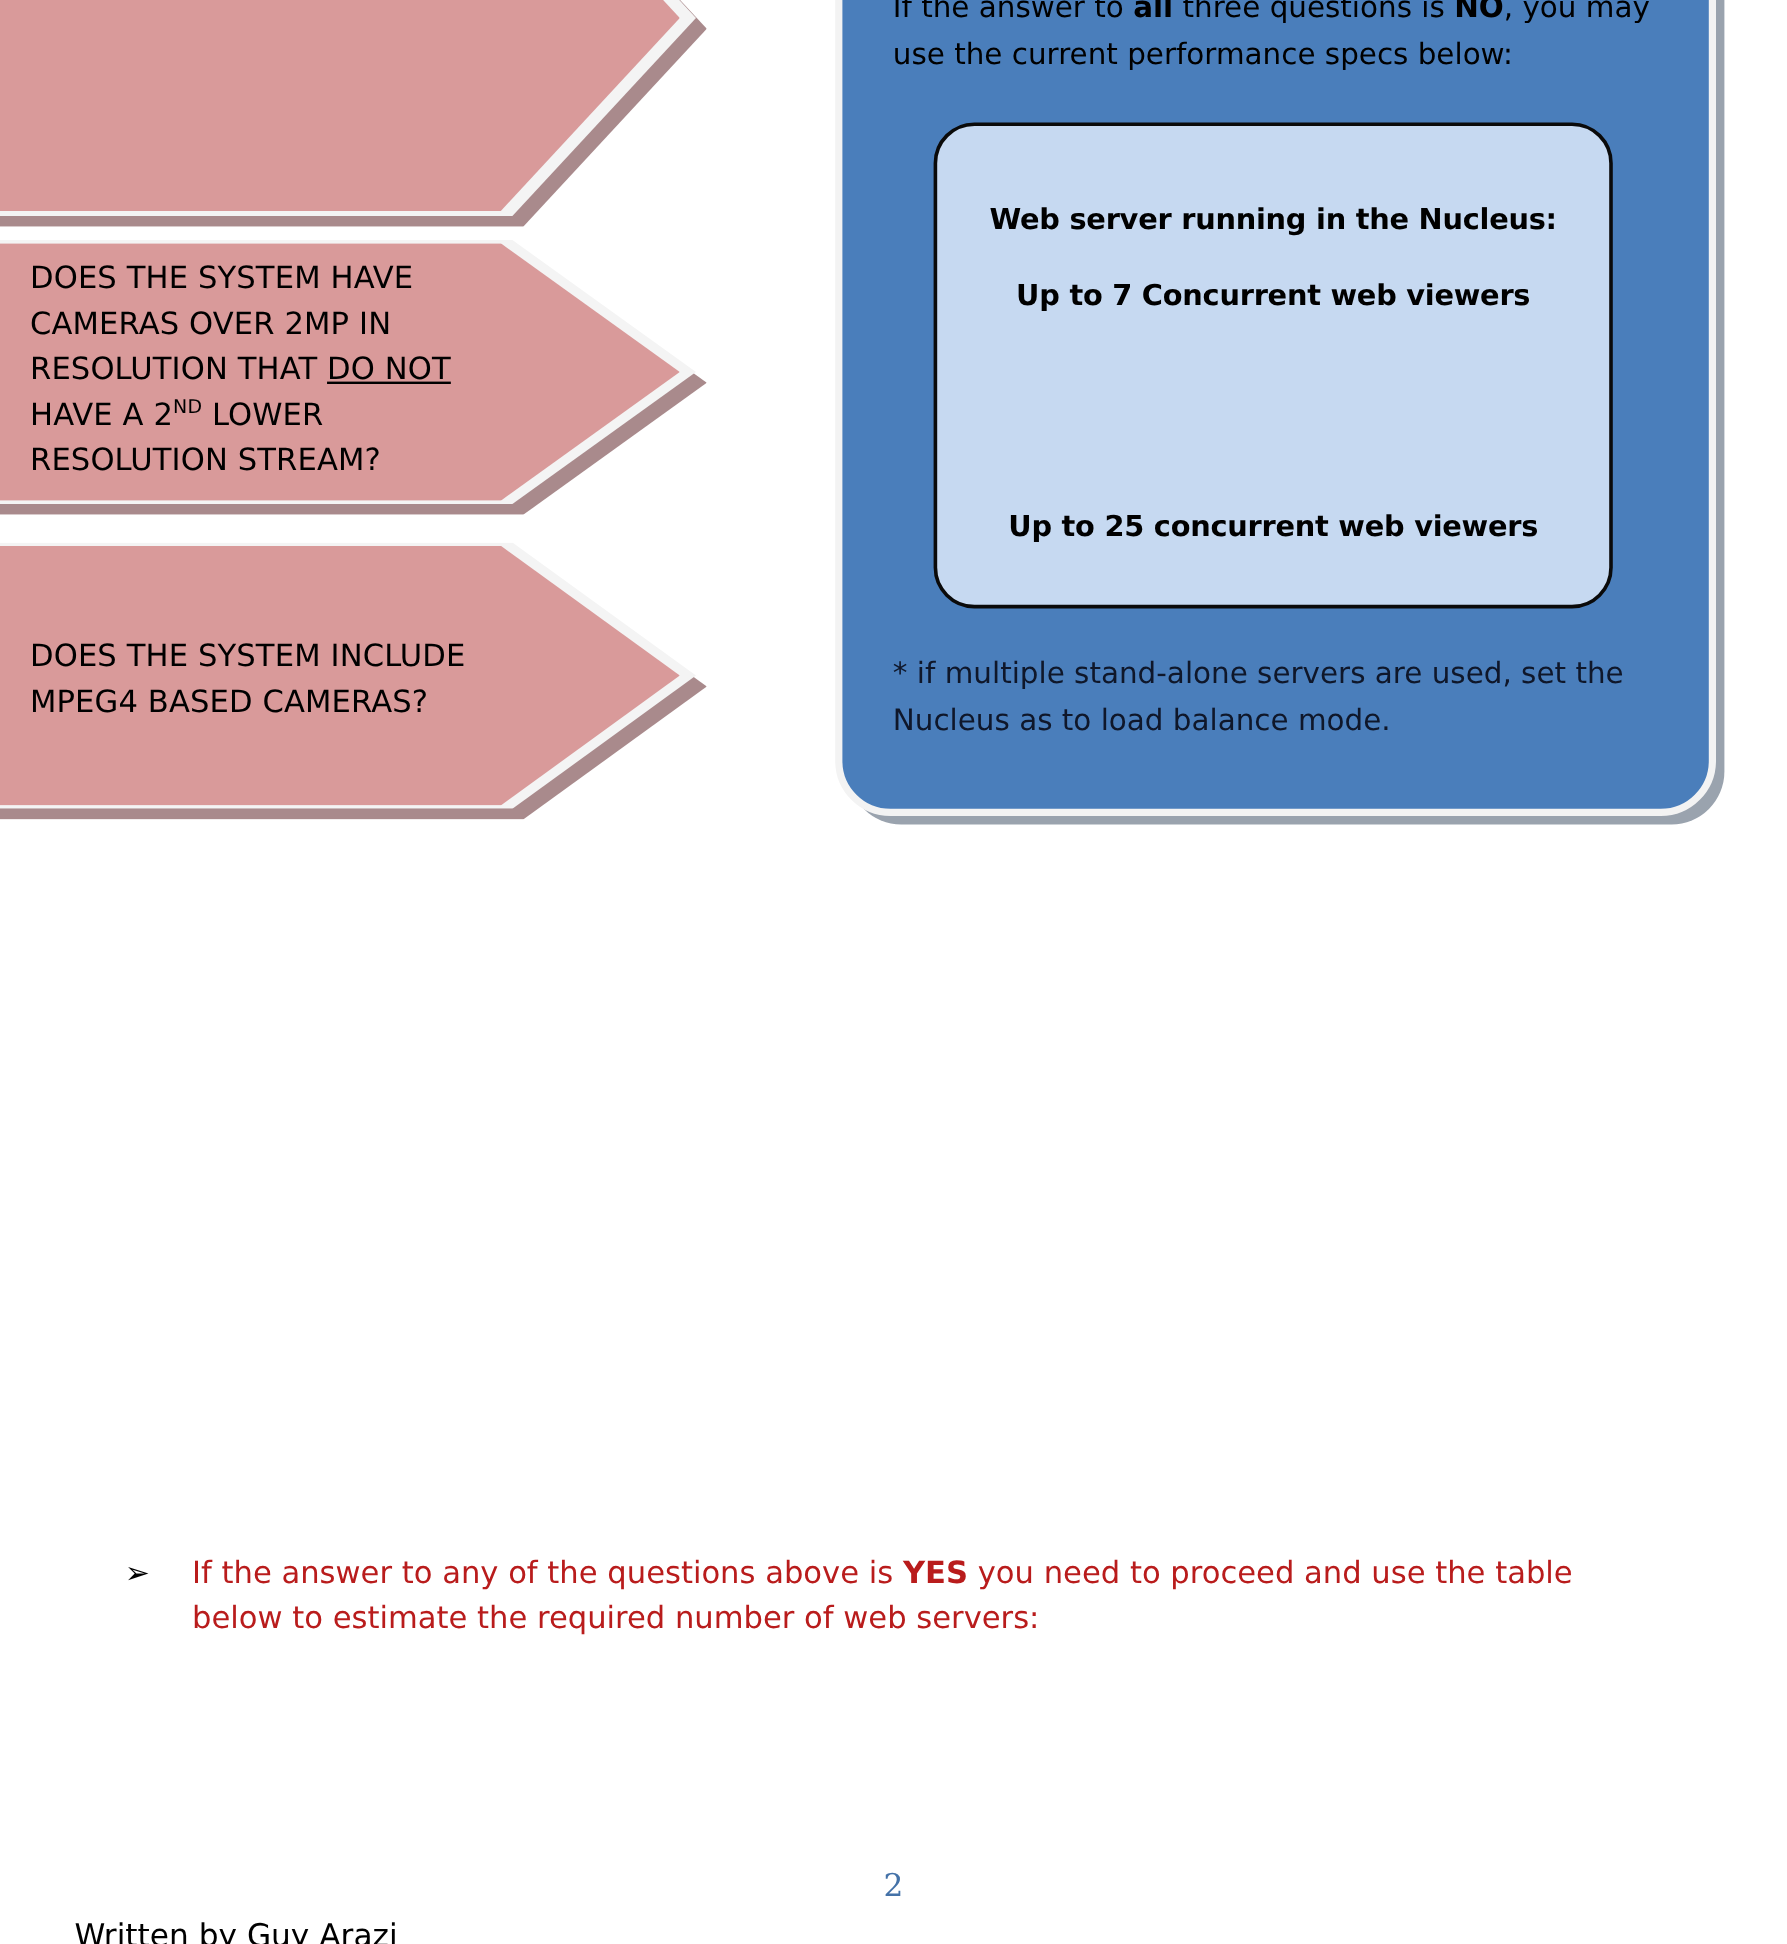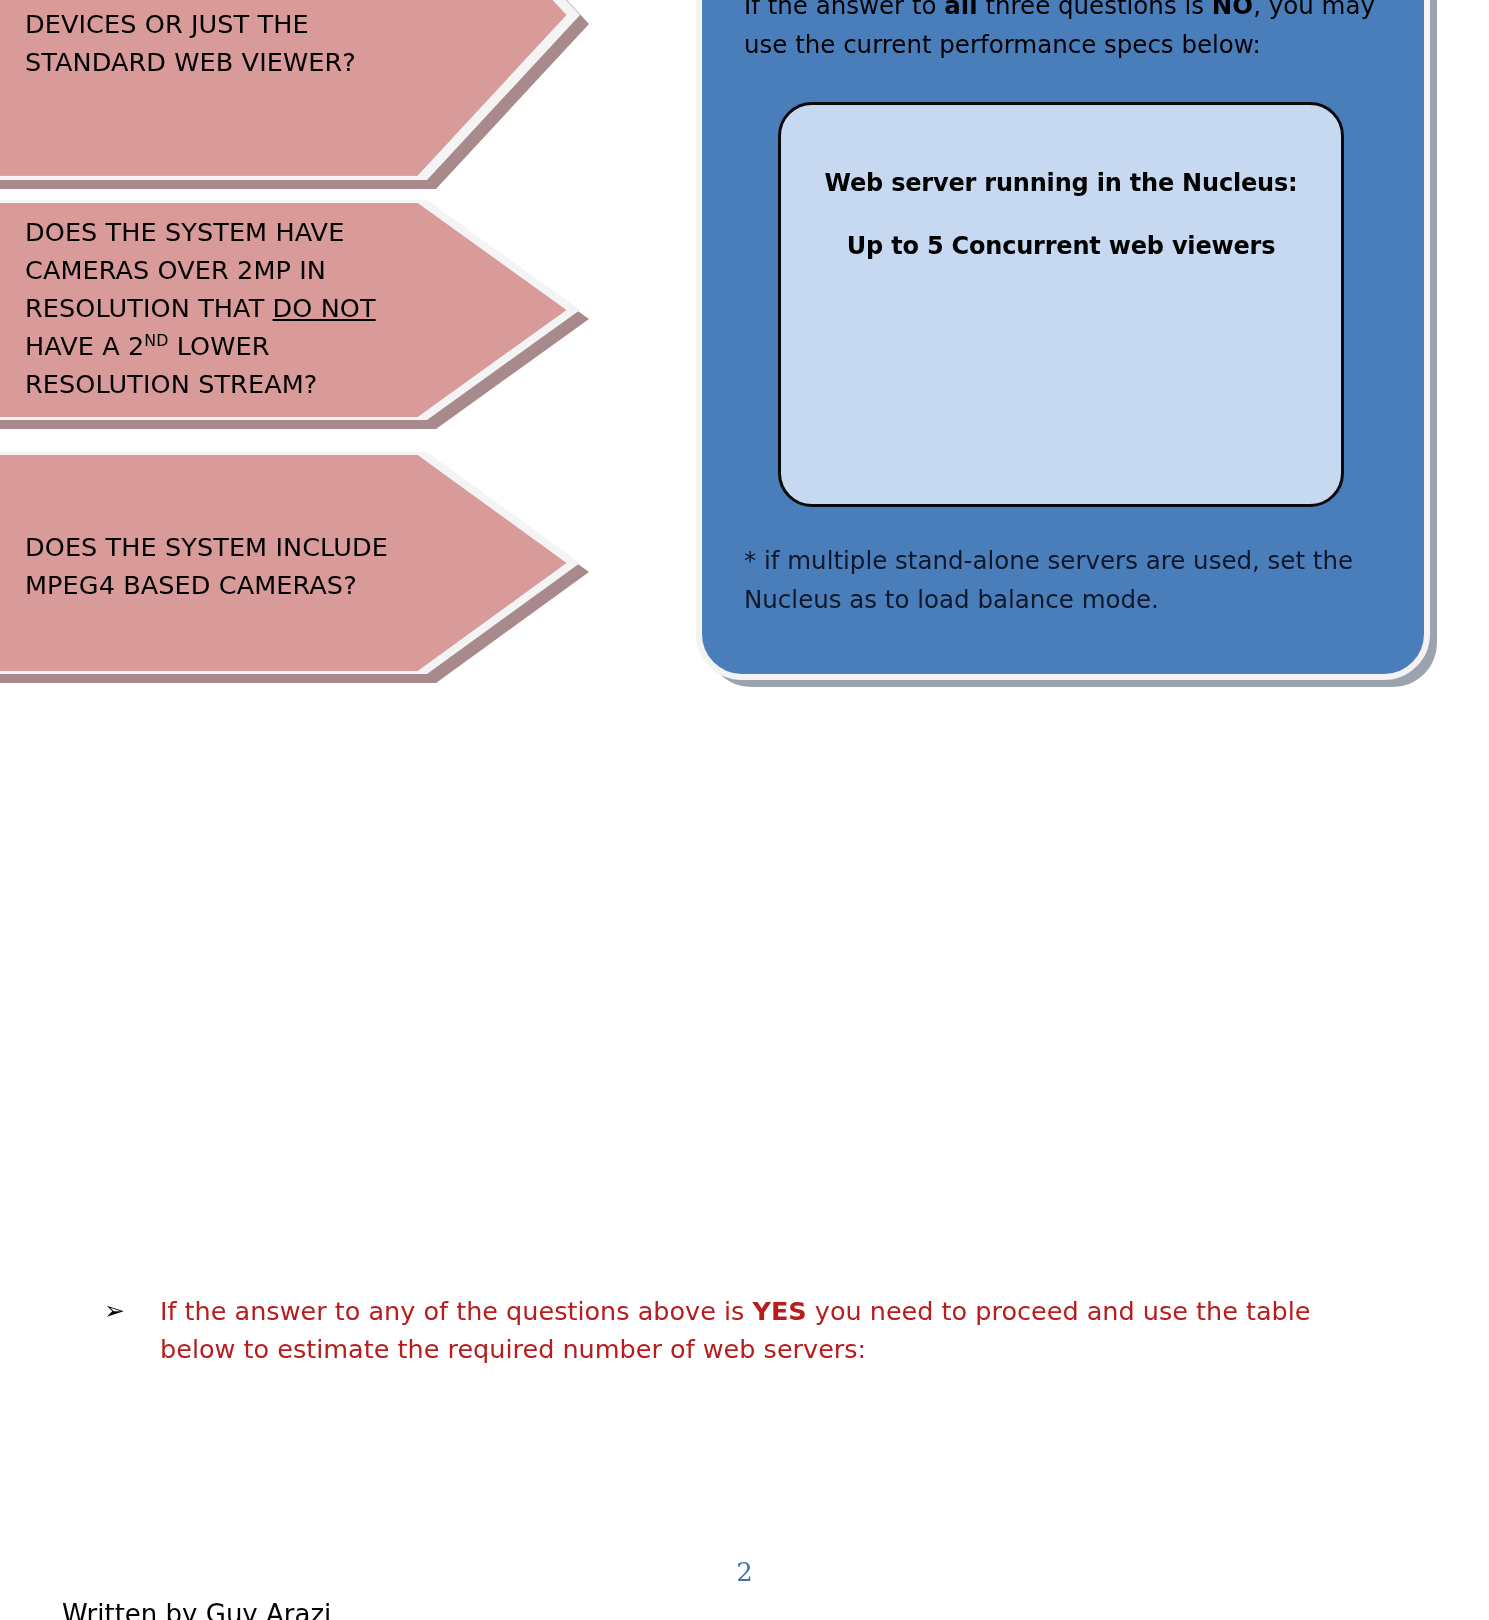--- a/index.html
+++ b/index.html
@@ -189,21 +189,20 @@
 </style>
 </head>
 <body>
 
 <div class="page">
 
   <div class="arrow-wrap" id="arrow-1">
     <div class="arrow-shadow"></div>
     <div class="arrow-outline"></div>
     <div class="arrow-fill"></div>
-    <div class="arrow-text" id="arrow-1-text"><span>DEVICES OR JUST THE STANDARD WEB VIEWER?</span></div>
   </div>
 
   <div class="arrow-wrap" id="arrow-2">
     <div class="arrow-shadow"></div>
     <div class="arrow-outline"></div>
     <div class="arrow-fill"></div>
     <div class="arrow-text" id="arrow-2-text"><span>DOES THE SYSTEM HAVE CAMERAS OVER 2MP IN RESOLUTION THAT </span><b>DO NOT</b><span> HAVE A 2</span><sup>ND</sup><span> LOWER RESOLUTION STREAM?</span></div>
   </div>
 
   <div class="arrow-wrap" id="arrow-3">
@@ -212,21 +211,22 @@
     <div class="arrow-fill"></div>
     <div class="arrow-text" id="arrow-3-text"><span>DOES THE SYSTEM INCLUDE MPEG4 BASED CAMERAS?</span></div>
   </div>
 
   <div id="blue-callout">
 
     <div class="callout-intro" id="callout-intro"><span>If the answer to </span><strong style="font-weight: bold;">all</strong><span> three questions is </span><strong style="font-weight: bold;">NO</strong><span>, you may use the current performance specs below:</span></div>
 
     <div id="spec-box">
       <div class="spec-line" id="spec-line-1">Web server running in the Nucleus:</div>
-      <div class="spec-line" id="spec-line-2">Up to 5 Concurrent web viewers</div>
+      <div class="spec-line" id="spec-line-2">Up to 7 Concurrent web viewers</div>
+      <div class="spec-line" id="spec-line-4">Up to 25 concurrent web viewers</div>
     </div>
 
     <div class="callout-footnote">* if multiple stand-alone servers are used, set the Nucleus as to load balance mode.</div>
   </div>
 
   <div id="bullet-block">
     <div id="bullet-marker">➢</div>
     <div id="bullet-text"><span>If the answer to any of the questions above is </span><strong style="font-weight: bold;">YES</strong><span> you need to proceed and use the table below to estimate the required number of web servers:</span></div>
   </div>
 

